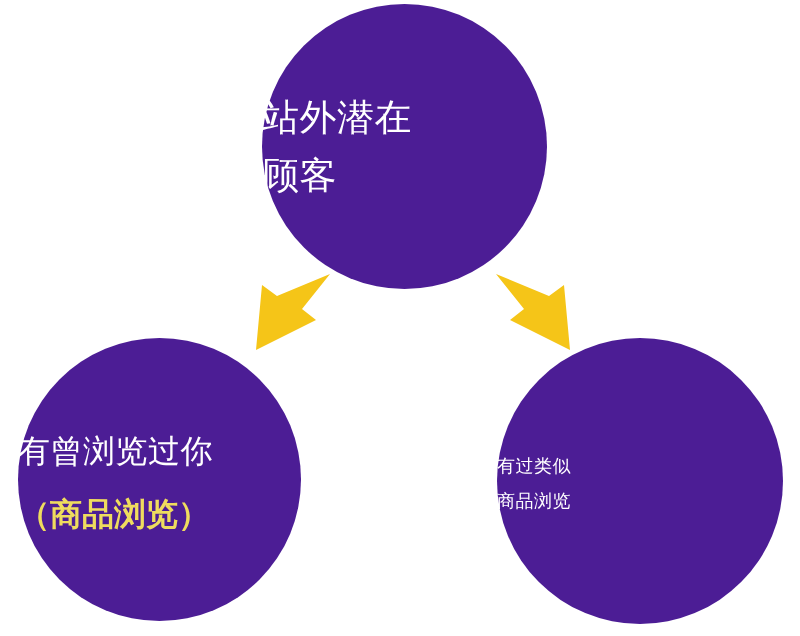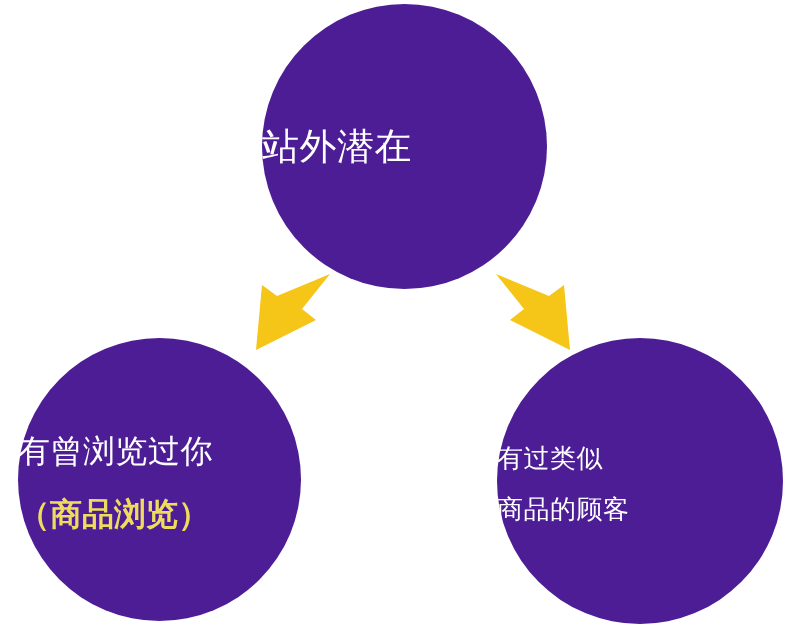--- a/index.html
+++ b/index.html
@@ -61,21 +61,21 @@
   }
   
   #node-similar {
     left: 497px;
     top: 338px;
     width: 286px;
     height: 286px;
     padding-top: 6px;
   }
   #node-similar .node-line {
-    font-size: 26px;
+    font-size: 18px;
     line-height: 1.95;
   }
   .node-line.accent {
     color: #efdc5e;
     font-weight: bold;
     letter-spacing: 0px;
   }
   #node-similar .node-line.accent {
     font-size: 25px;
   }
@@ -97,33 +97,34 @@
     height: 100px;
   }
 </style>
 </head>
 <body>
 
 <div id="stage">
 
   <div class="node" id="node-root">
     <span class="node-line">站外潜在</span>
+    <span class="node-line">顾客</span>
   </div>
 
   <svg class="arrow" id="arrow-left" viewBox="0 0 110 100" aria-hidden="true">
     <polygon points="98,6 70,41 84,52 24,82 30,17 45,28" fill="#f5c518"></polygon>
   </svg>
 
   <svg class="arrow" id="arrow-right" viewBox="0 0 110 100" aria-hidden="true">
     <polygon points="12,6 40,41 26,52 86,82 80,17 65,28" fill="#f5c518"></polygon>
   </svg>
 
   <div class="node" id="node-browsed">
     <span class="node-line">有曾浏览过你</span>
     <span class="node-line accent">（商品浏览）</span>
   </div>
 
   <div class="node" id="node-similar">
     <span class="node-line">有过类似</span>
-    <span class="node-line">商品的顾客</span>
+    <span class="node-line">商品浏览</span>
   </div>
 
 </div>
 
 </body></html>

